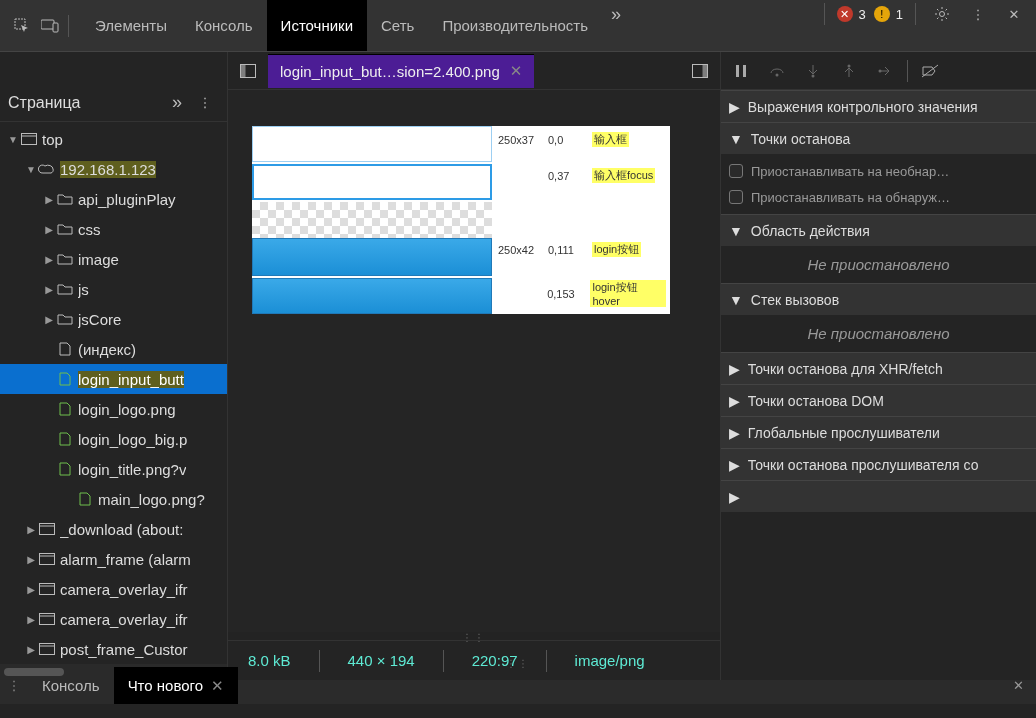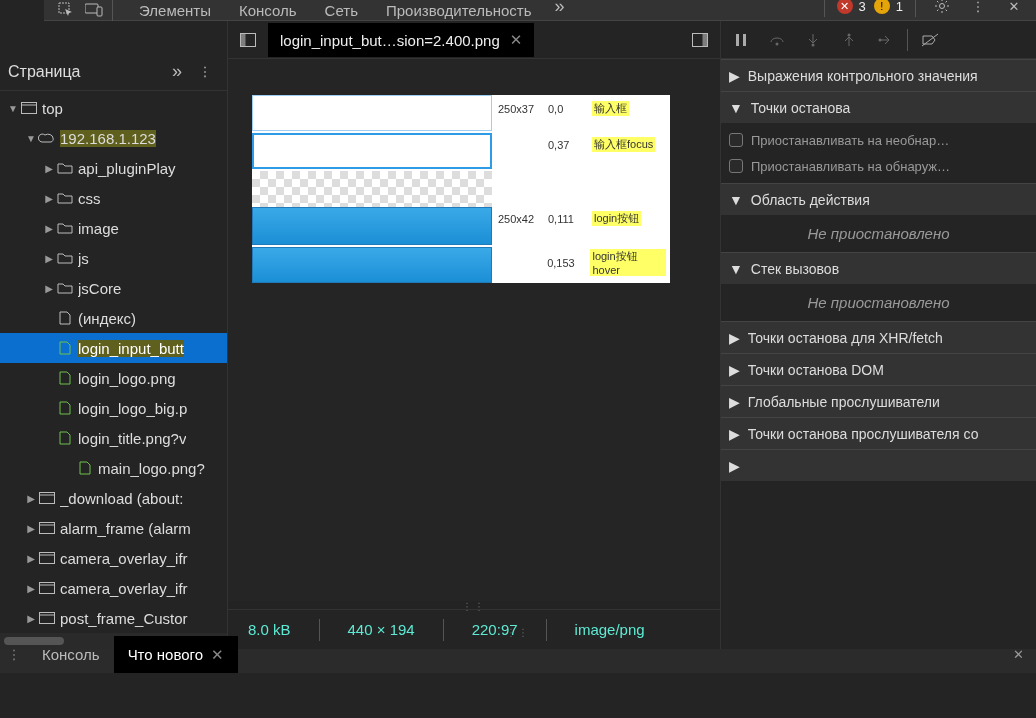--- a/index.html
+++ b/index.html
@@ -1,19 +1,19 @@
 <!DOCTYPE html>
 <html><head>
 <meta charset="utf-8">
 <style>
 * { margin: 0; padding: 0; box-sizing: border-box; font-family: "Segoe UI", Arial, sans-serif; }
 body { background: #242424; color: #ccc; width: 1036px; height: 718px; overflow: hidden; font-size: 13px; }
 
 
-.topbar { height: 21px; background: #333; display: flex; align-items: flex-end; border-bottom: 1px solid #444; margin-left: 44px; }
+.topbar { height: 52px; background: #333; display: flex; align-items: flex-start; border-bottom: 1px solid #444; }
 .topbar .left-icons { display: flex; gap: 0; padding: 0 8px; height: 100%; align-items: center; }
 .icon-btn { width: 28px; height: 28px; display: flex; align-items: center; justify-content: center; color: #bbb; cursor: pointer; }
 .vsep { width: 1px; height: 22px; background: #555; margin: 0 4px; }
 .top-tabs { display: flex; height: 100%; align-items: stretch; }
 .top-tab { padding: 0 14px; display: flex; align-items: center; color: #bbb; cursor: pointer; font-size: 15px; }
 .top-tab.active { background: #000; color: #fff; }
 .topbar .right { margin-left: auto; display: flex; align-items: center; gap: 8px; padding-right: 8px; }
 .badge { display: flex; align-items: center; gap: 6px; font-size: 13px; }
 .badge .dot { width: 16px; height: 16px; border-radius: 50%; display: flex; align-items: center; justify-content: center; font-size: 11px; }
 .dot.red { background: #c0392b; color: #fff; }
@@ -35,21 +35,21 @@
 .tree-row .label { font-size: 15px; color: #ddd; overflow: hidden; text-overflow: ellipsis; }
 .tree-row.selected { background: #0a6fcf; color: #fff; }
 .tree-row.selected .label { color: #fff; }
 .hl { background: #5f5f1e; }
 .scroll-x { height: 16px; background: #2a2a2a; display: flex; align-items: center; }
 .scroll-x .thumb { height: 8px; width: 60px; background: #555; border-radius: 4px; margin-left: 4px; }
 
 
 .center-panel { background: #242424; display: flex; flex-direction: column; min-width: 0; }
 .center-header { height: 38px; display: flex; align-items: center; border-bottom: 1px solid #333; padding: 0 6px; gap: 6px; }
-.file-tab { background: #000000; height: 34px; display: flex; align-items: center; padding: 0 12px; gap: 10px; color: #eee; font-size: 15px; border-top: 1px solid #000; }
+.file-tab { background: #4c1d95; height: 34px; display: flex; align-items: center; padding: 0 12px; gap: 10px; color: #eee; font-size: 15px; border-top: 1px solid #000; }
 .center-body { flex: 1; background: #252525; position: relative; overflow: hidden; }
 .preview-wrap { position: absolute; left: 24px; top: 36px; width: 418px; height: 188px; background: #fff; display: flex; }
 .preview-left { width: 240px; position: relative; }
 .checker { background-image:
   linear-gradient(45deg,#ddd 25%,transparent 25%),
   linear-gradient(-45deg,#ddd 25%,transparent 25%),
   linear-gradient(45deg,transparent 75%,#ddd 75%),
   linear-gradient(-45deg,transparent 75%,#ddd 75%);
   background-size: 16px 16px;
   background-position: 0 0, 0 8px, 8px -8px, -8px 0;
@@ -108,20 +108,21 @@
       <svg width="18" height="14" viewBox="0 0 18 14">
           <rect x="0" y="1" width="13" height="9" rx="1" fill="none" stroke="currentColor"></rect>
           <rect x="12" y="4" width="5" height="9" rx="1" fill="#333" stroke="currentColor"></rect>
         </svg>
     </div>
     <div class="vsep"></div>
   </div>
   <div class="top-tabs" id="top-tabs">
       <div class="top-tab">Элементы</div>
       <div class="top-tab">Консоль</div>
+      <div class="top-tab active">Источники</div>
       <div class="top-tab">Сеть</div>
       <div class="top-tab">Производительность</div>
     </div>
   <div class="icon-btn" style="font-size:18px;">»</div>
   <div class="right">
     <div class="vsep"></div>
     <div class="badge">
       <span class="dot red">✕</span>
       <span class="count">3</span>
     </div>

